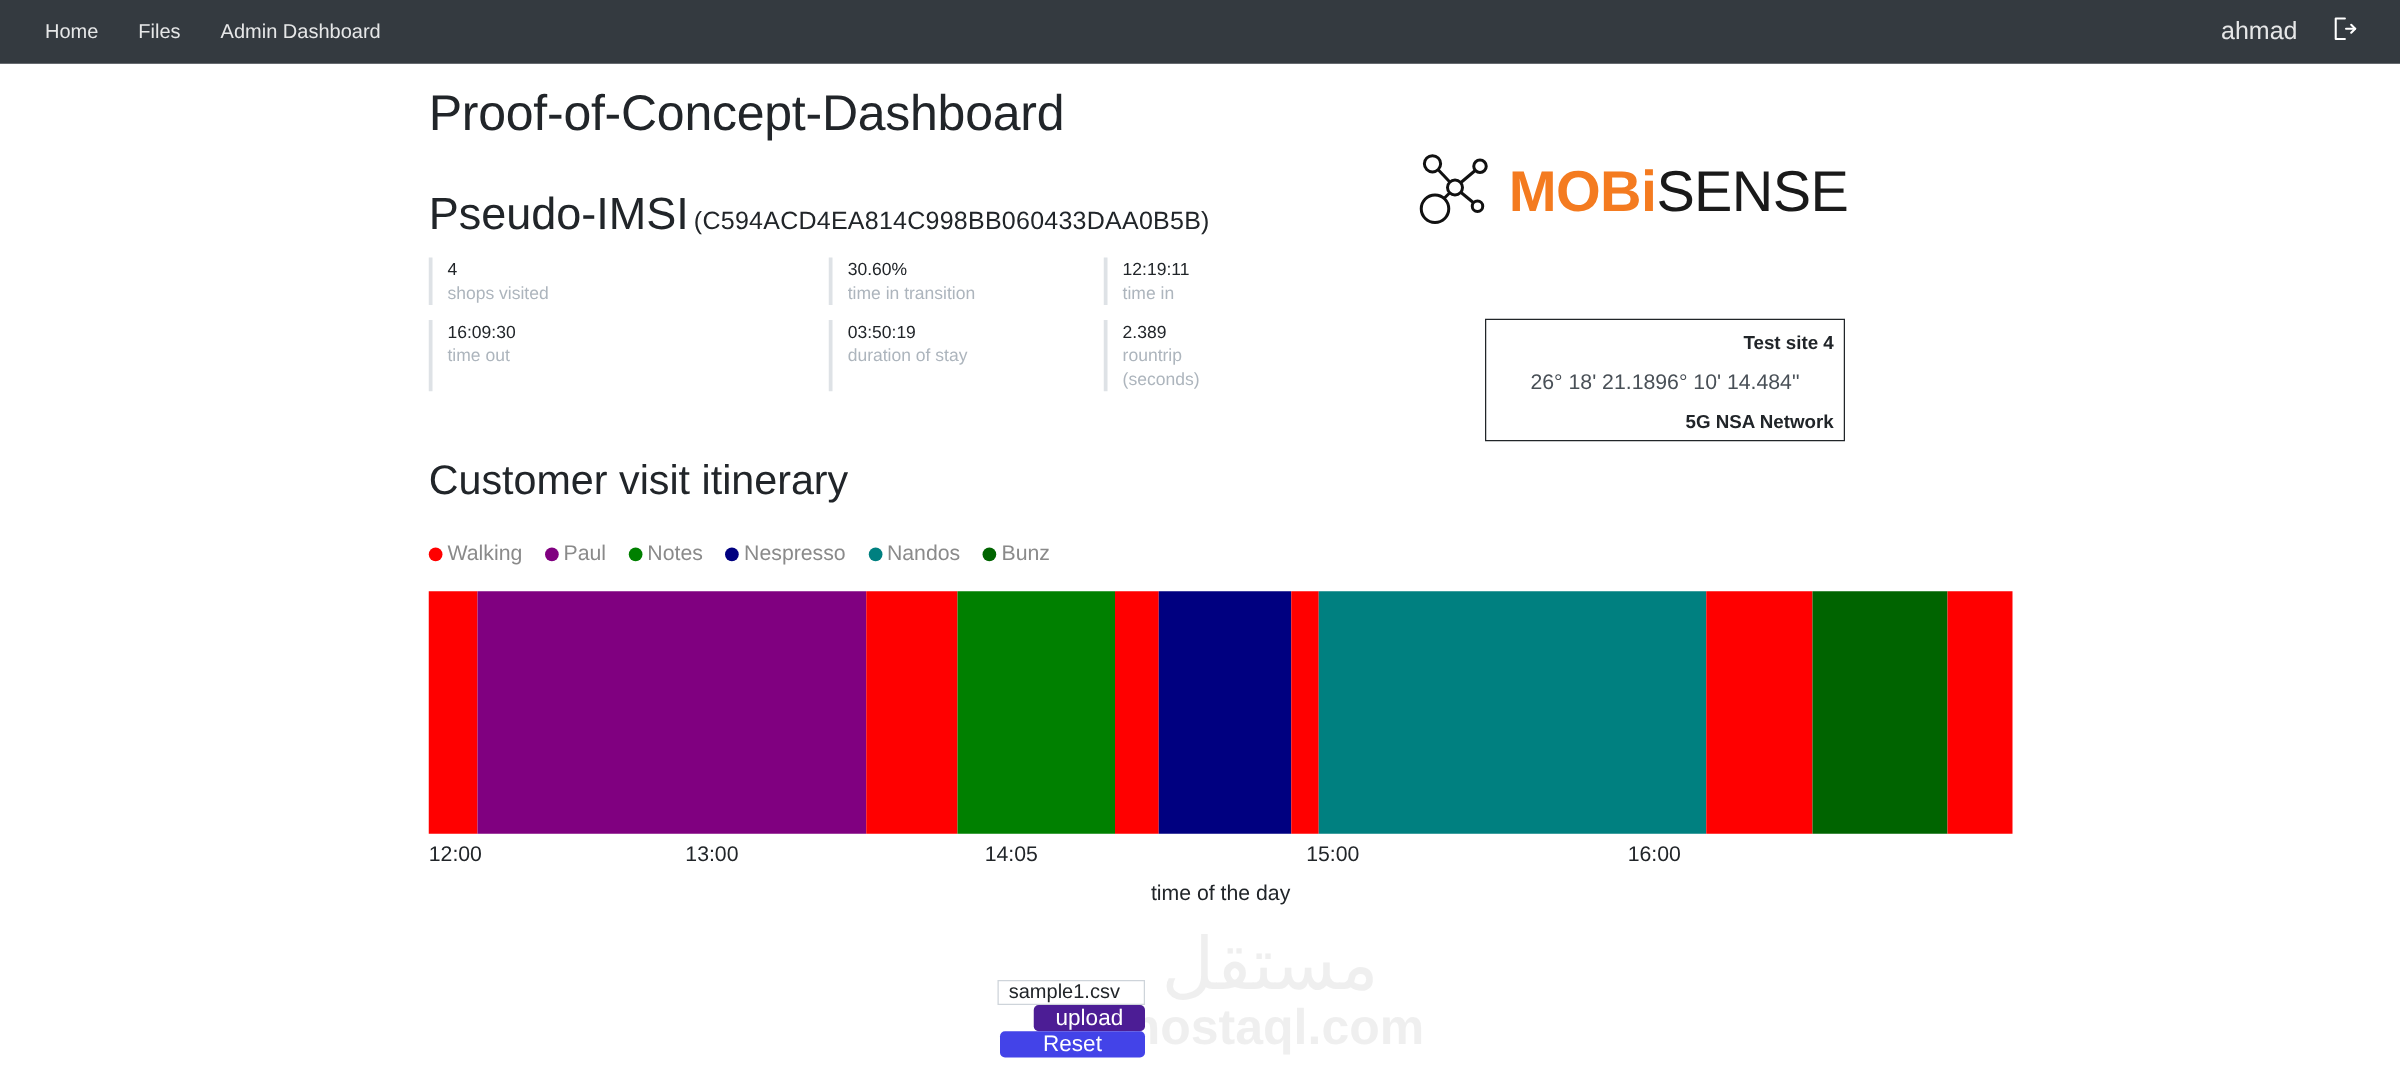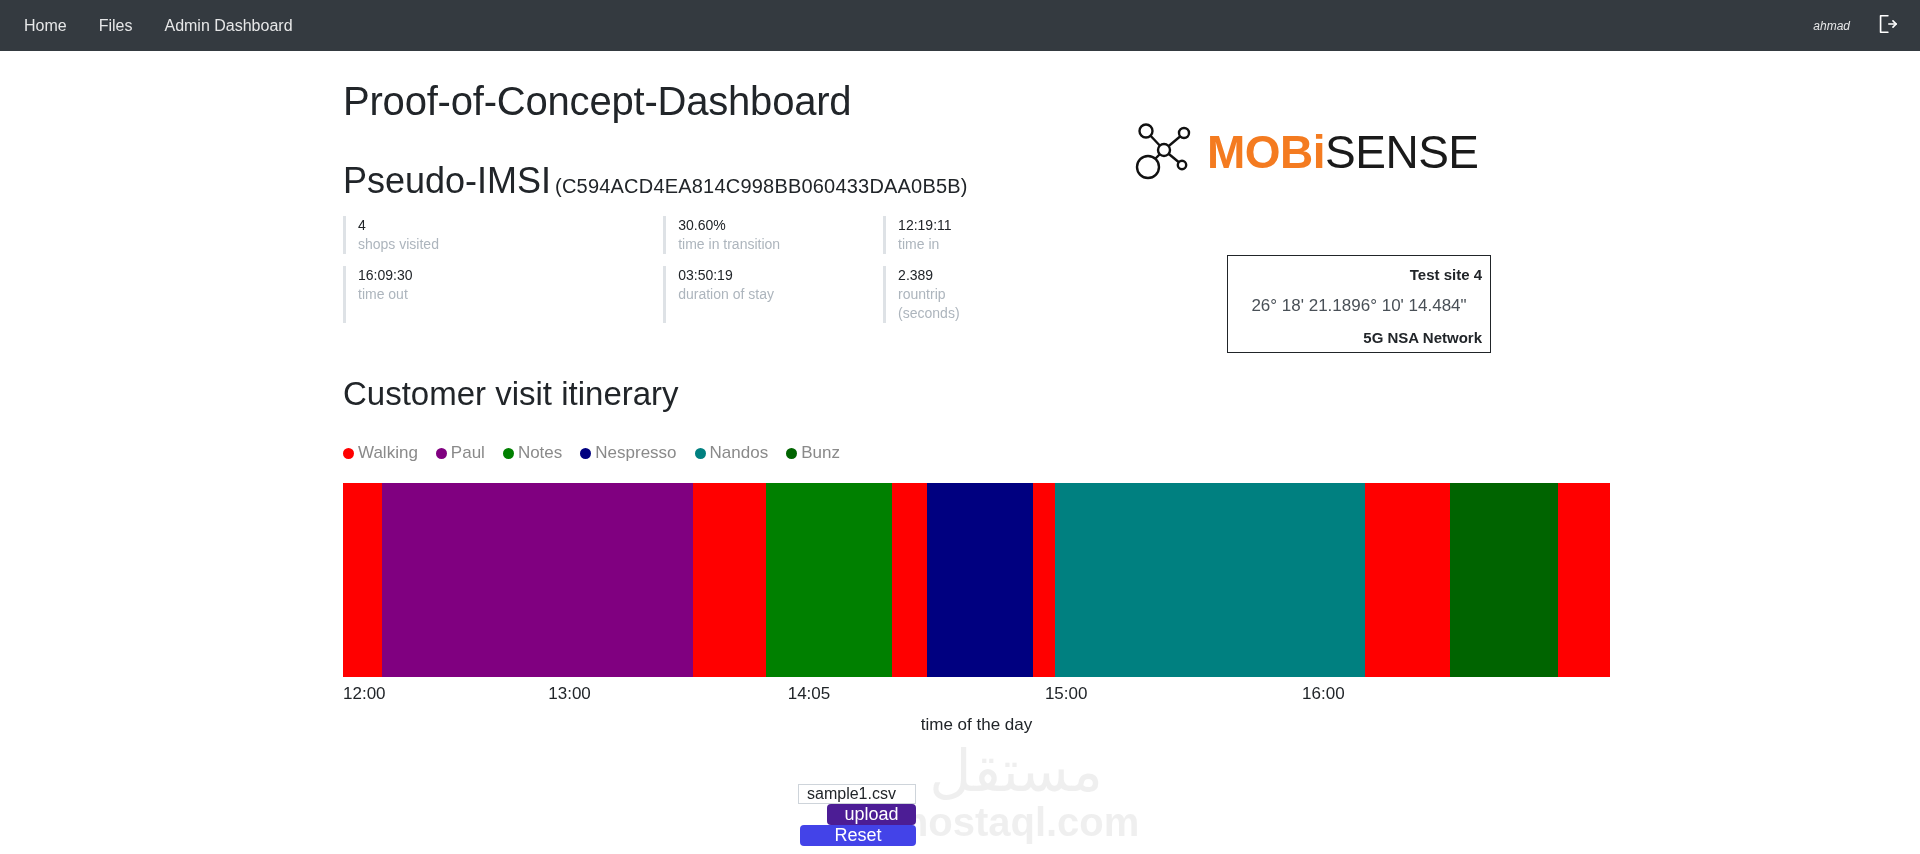--- a/index.html
+++ b/index.html
@@ -10,59 +10,58 @@
     font-family: "Liberation Sans", sans-serif;
     overflow: hidden;
   }
 
   
   .navbar {
     height: 51px;
     background: #343a40;
     display: flex;
     align-items: center;
-    padding: 0 8px;
+    padding: 0 20px;
     position: relative;
   }
   .nav-left { display: flex; align-items: center; gap: 0px; }
   .nav-link {
     color: rgba(255,255,255,0.88);
     font-size: 16px;
     padding: 8px 16px;
     text-decoration: none;
     white-space: nowrap;
     cursor: pointer;
   }
   .nav-right {
     margin-left: auto;
     display: flex;
     align-items: center;
     gap: 26px;
     padding-right: 14px;
   }
   .nav-user {
     color: rgba(255,255,255,0.88);
-    font-size: 12px;
+    font-size: 20px;
     white-space: nowrap;
-    font-style: italic;
   }
   .logout-icon { display: block; cursor: pointer; }
 
   
   .content {
     position: relative;
     padding-left: 343px;
     padding-top: 10px;
   }
 
   .page-title {
     font-size: 40px;
     font-weight: 400;
     color: #212529;
-    margin: 18px 0 0 0;
+    margin: 8px 0 0 0;
     letter-spacing: -0.2px;
   }
 
   .imsi-row {
     margin-top: 36px;
     display: flex;
     align-items: baseline;
     gap: 0px;
   }
   .imsi-label {
@@ -116,23 +115,23 @@
     font-weight: 700;
     letter-spacing: -0.5px;
     line-height: 1;
   }
   .logo-mobi { color: #f47b20; }
   .logo-sense { color: #1a1a1a; font-weight: 400; }
 
   
   .site-box {
     position: absolute;
-    left: 1227px;
+    left: 1188px;
     top: 204px;
-    width: 264px;
+    width: 288px;
     height: 98px;
     border: 1px solid #212529;
     background: #fff;
     padding: 10px 8px 8px 8px;
     text-align: right;
   }
   .site-title { font-size: 15px; font-weight: 700; color: #212529; }
   .site-coords {
     font-size: 17px;
     color: #495057;

